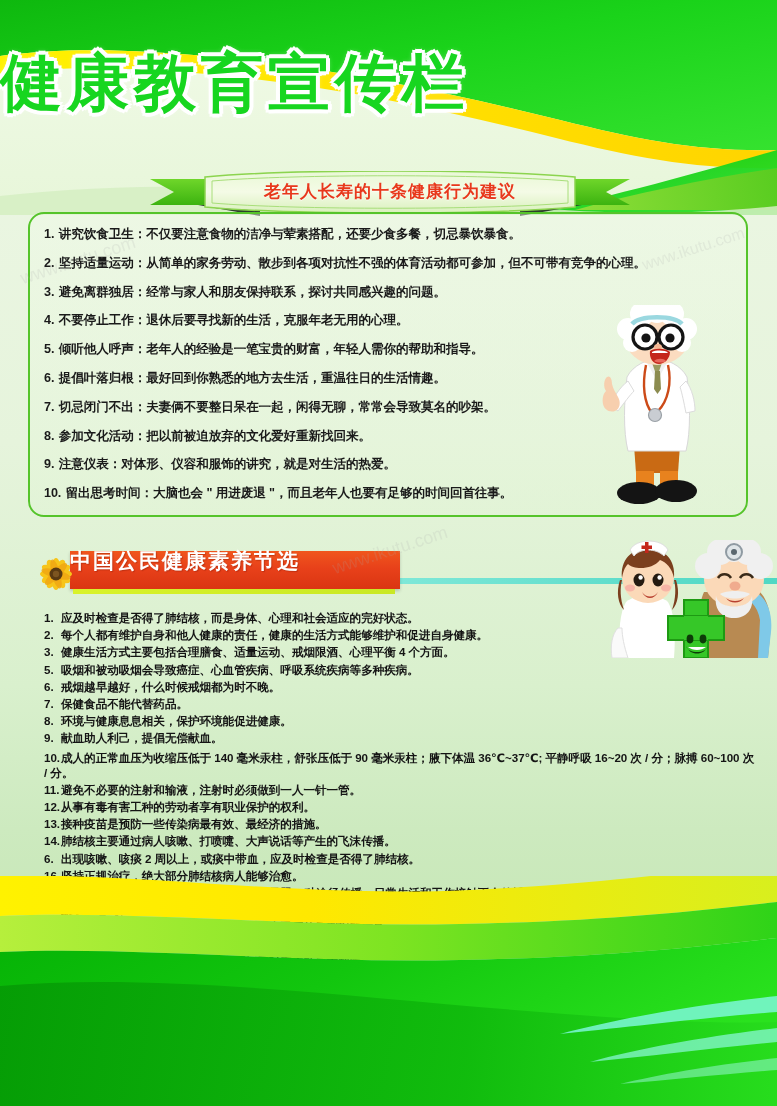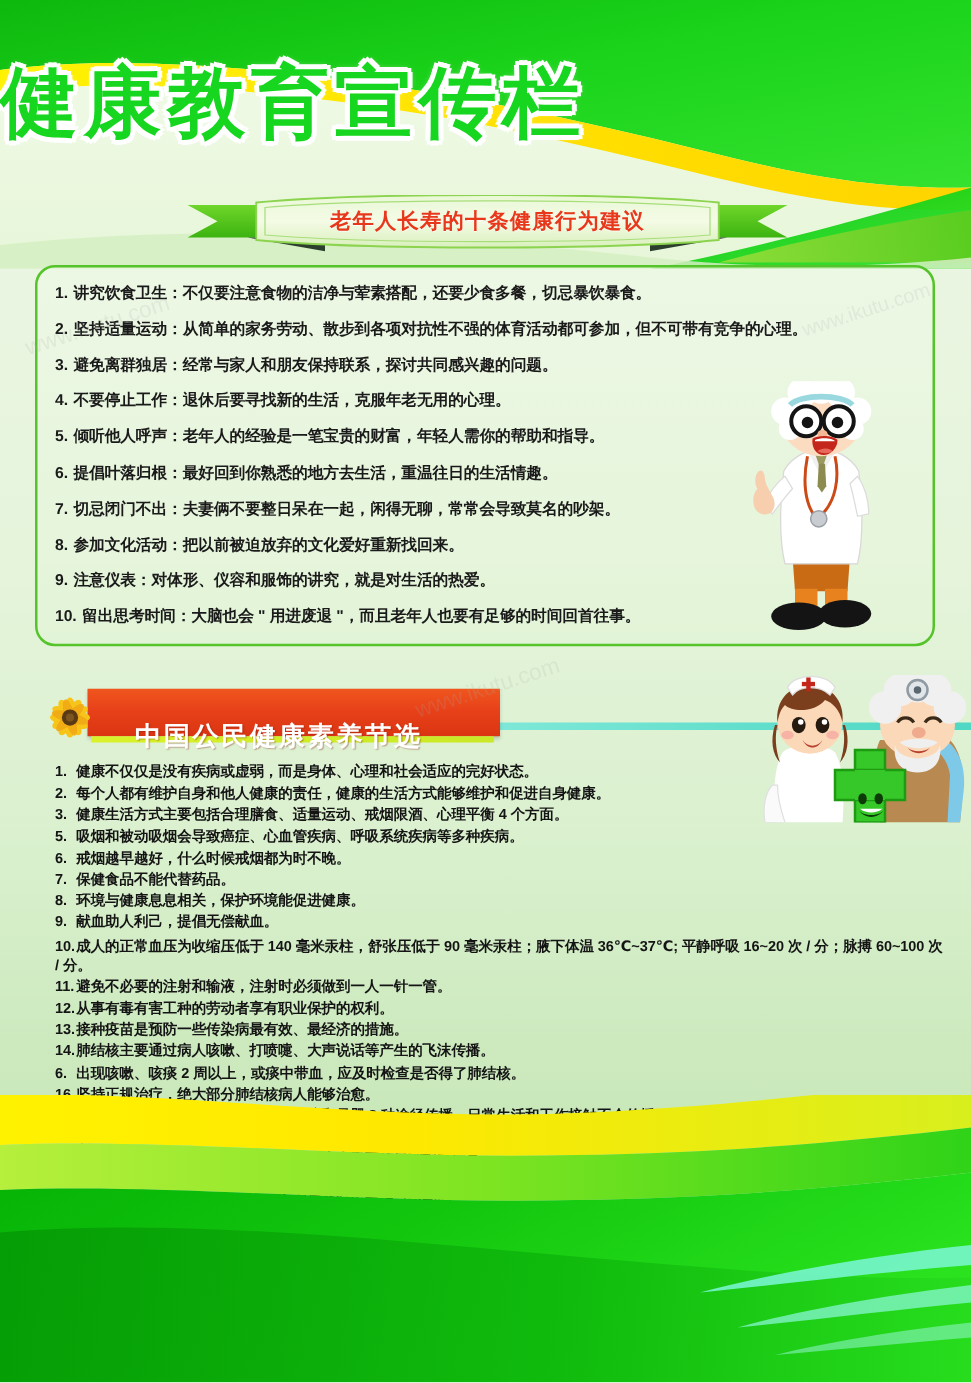--- a/index.html
+++ b/index.html
@@ -31,21 +31,21 @@
       0 0 1px #fff, 0 0 2px #fff,
       3px 0 0 #fff, -3px 0 0 #fff, 0 3px 0 #fff, 0 -3px 0 #fff,
       2px 2px 0 #fff, -2px 2px 0 #fff, 2px -2px 0 #fff, -2px -2px 0 #fff,
       4px 0 0 #fff, -4px 0 0 #fff, 0 4px 0 #fff, 0 -4px 0 #fff,
       3px 3px 0 #fff, -3px 3px 0 #fff, 3px -3px 0 #fff, -3px -3px 0 #fff,
       0 0 7px rgba(255,255,255,.95);
     white-space:nowrap;
   }
 
   
-  .ribbon { position:absolute; left:150px; top:156px; width:480px; height:48px; }
+  .ribbon { position:absolute; left:150px; top:171px; width:480px; height:48px; }
   .ribbon svg { position:absolute; left:0; top:0; }
   .ribbon-text {
     position:absolute; left:0; top:0; width:480px; height:40px;
     display:flex; align-items:center; justify-content:center;
     font-size:17px; font-weight:bold; color:#e8381c;
     letter-spacing:1px; white-space:nowrap;
     text-shadow:0 1px 0 rgba(255,255,255,.6);
   }
 
   
@@ -76,25 +76,24 @@
     position:absolute; left:40px; top:3px; width:330px; height:38px;
     background:linear-gradient(180deg,#f0561d 0%,#e8411a 45%,#da3512 100%);
     box-shadow:0 2px 3px rgba(0,0,0,.18);
   }
   .sec2-band-under {
     position:absolute; left:43px; top:41px; width:322px; height:5px;
     background:linear-gradient(90deg,#d9f22a,#c9e825);
   }
   .sec2-title {
     position:absolute; left:40px; top:3px; width:330px; height:20px;
-    display:flex; align-items:center; padding-left:38px;
+    display:flex; align-items:center; 
     font-size:21px; font-weight:bold; color:#ffffff;
     letter-spacing:2px; white-space:nowrap;
     text-shadow:1px 1px 1px rgba(120,20,0,.35);
-    margin-top:28px;
   }
 
   .doc2 { position:absolute; left:608px; top:540px; width:170px; height:118px; }
 
   .list2 { position:absolute; left:44px; top:612px; width:715px; }
   .sz-item {
     font-size:11.6px; color:#141414; font-weight:bold;
     line-height:1.0; margin-bottom:5.6px;
     white-space:nowrap; letter-spacing:-0.05px;
   }
@@ -365,21 +364,21 @@
       <line x1="78" y1="98" x2="98" y2="98" stroke="#36c728" stroke-width="4"></line>
 
       <ellipse cx="82" cy="99" rx="3.4" ry="4.4" fill="#0d3b08"></ellipse>
       <ellipse cx="95" cy="99" rx="3.4" ry="4.4" fill="#0d3b08"></ellipse>
       <path d="M78,106 C82,116 96,116 100,106 C98,114 80,114 78,106 Z" fill="#0d3b08"></path>
       <path d="M80,107 C85,111 93,111 98,107 L80,107 Z" fill="#ffffff"></path>
     </g>
   </svg>
 
   <div class="list2">
-    <div class="sz-item"><span class="num">1.</span><span>健康不仅仅是没有疾病或虚弱，而是身体、心理和社会适应的完好状态。</span></div>
+    <div class="sz-item"><span class="num">1.</span><span>应及时检查是否得了肺结核，而是身体、心理和社会适应的完好状态。</span></div>
     <div class="sz-item"><span class="num">2.</span><span>每个人都有维护自身和他人健康的责任，健康的生活方式能够维护和促进自身健康。</span></div>
     <div class="sz-item"><span class="num">3.</span><span>健康生活方式主要包括合理膳食、适量运动、戒烟限酒、心理平衡 4 个方面。</span></div>
     <div class="sz-item"><span class="num">5.</span><span>吸烟和被动吸烟会导致癌症、心血管疾病、呼吸系统疾病等多种疾病。</span></div>
     <div class="sz-item"><span class="num">6.</span><span>戒烟越早越好，什么时候戒烟都为时不晚。</span></div>
     <div class="sz-item"><span class="num">7.</span><span>保健食品不能代替药品。</span></div>
     <div class="sz-item"><span class="num">8.</span><span>环境与健康息息相关，保护环境能促进健康。</span></div>
     <div class="sz-item"><span class="num">9.</span><span>献血助人利己，提倡无偿献血。</span></div>
     <div class="sz-item wrap"><span class="num">10.</span><span>成人的正常血压为收缩压低于 140 毫米汞柱，舒张压低于 90 毫米汞柱；腋下体温 36℃~37℃; 平静呼吸 16~20 次 / 分；脉搏 60~100 次 / 分。</span></div>
     <div class="sz-item"><span class="num">11.</span><span>避免不必要的注射和输液，注射时必须做到一人一针一管。</span></div>
     <div class="sz-item"><span class="num">12.</span><span>从事有毒有害工种的劳动者享有职业保护的权利。</span></div>

